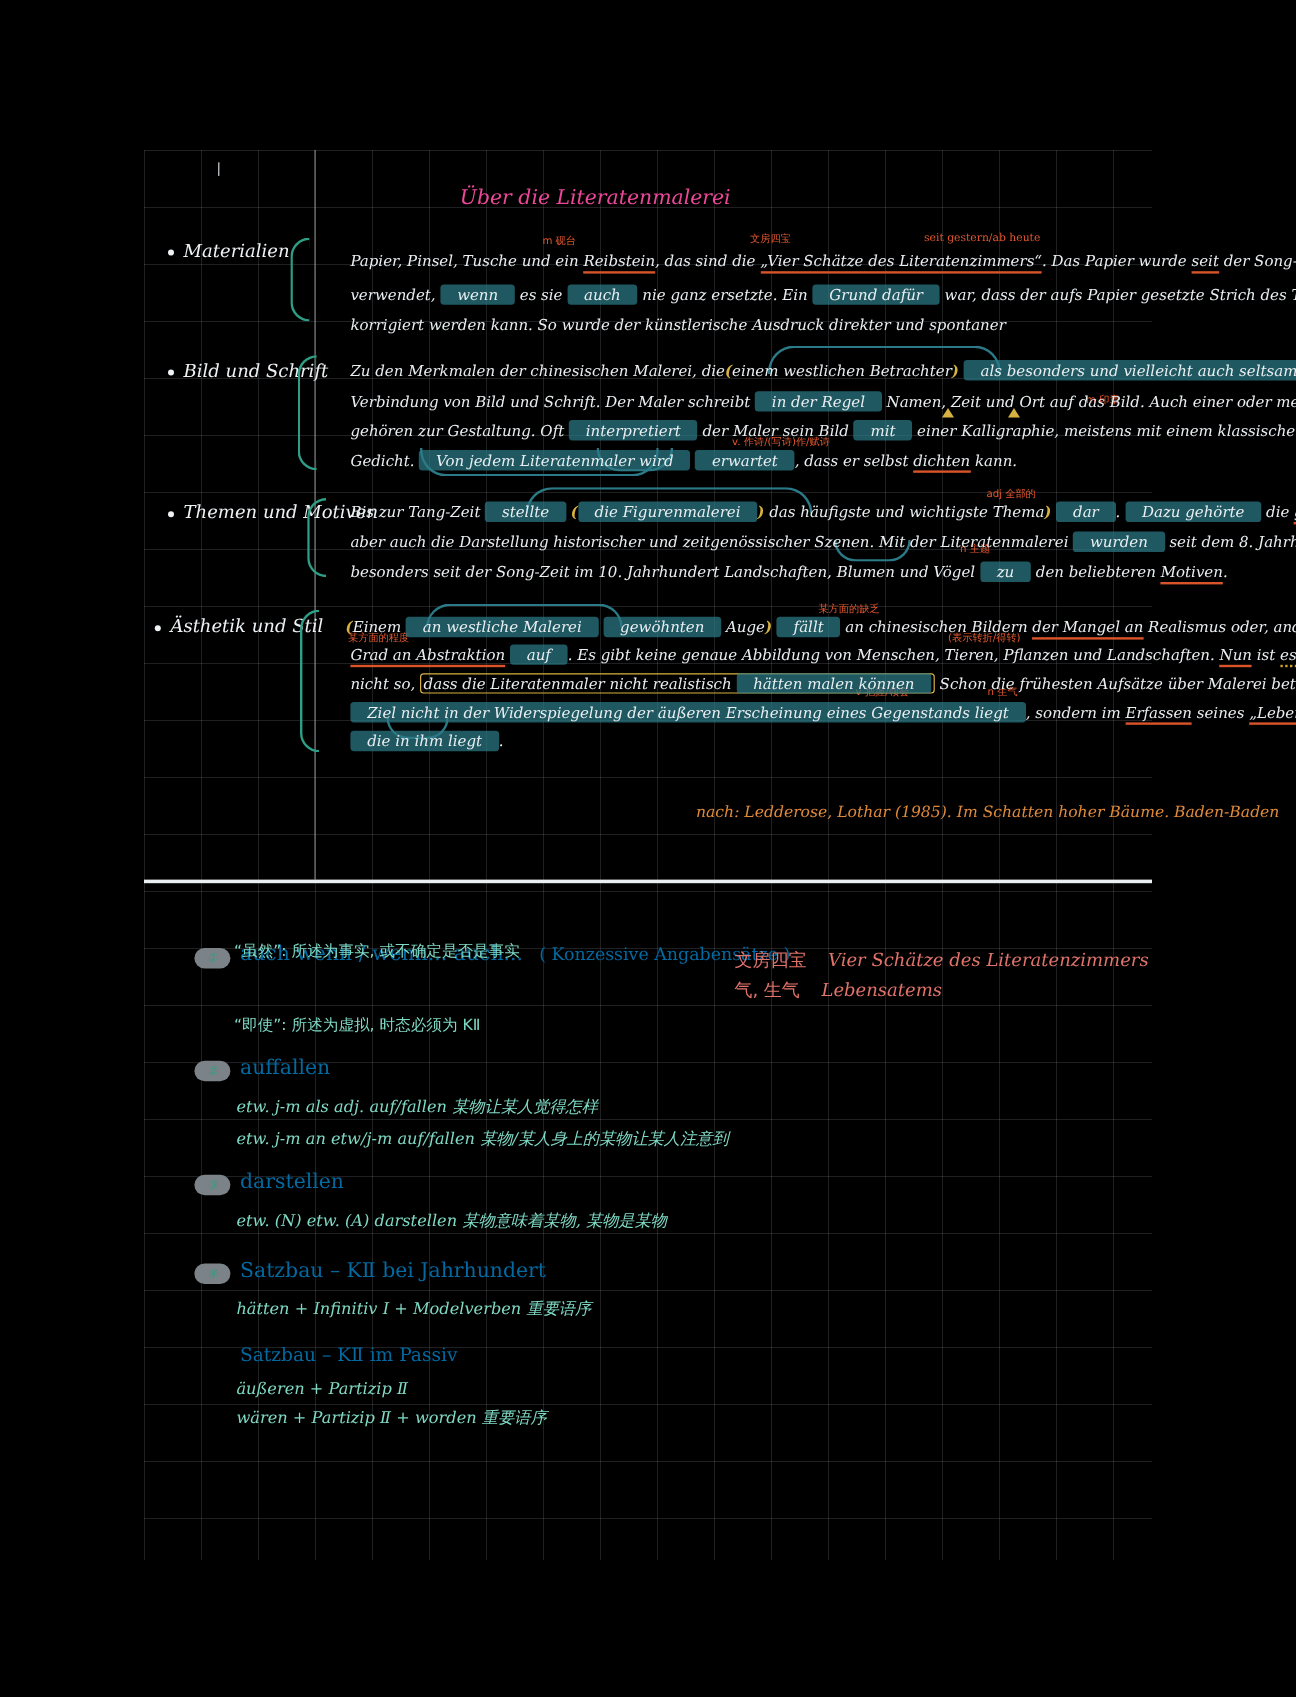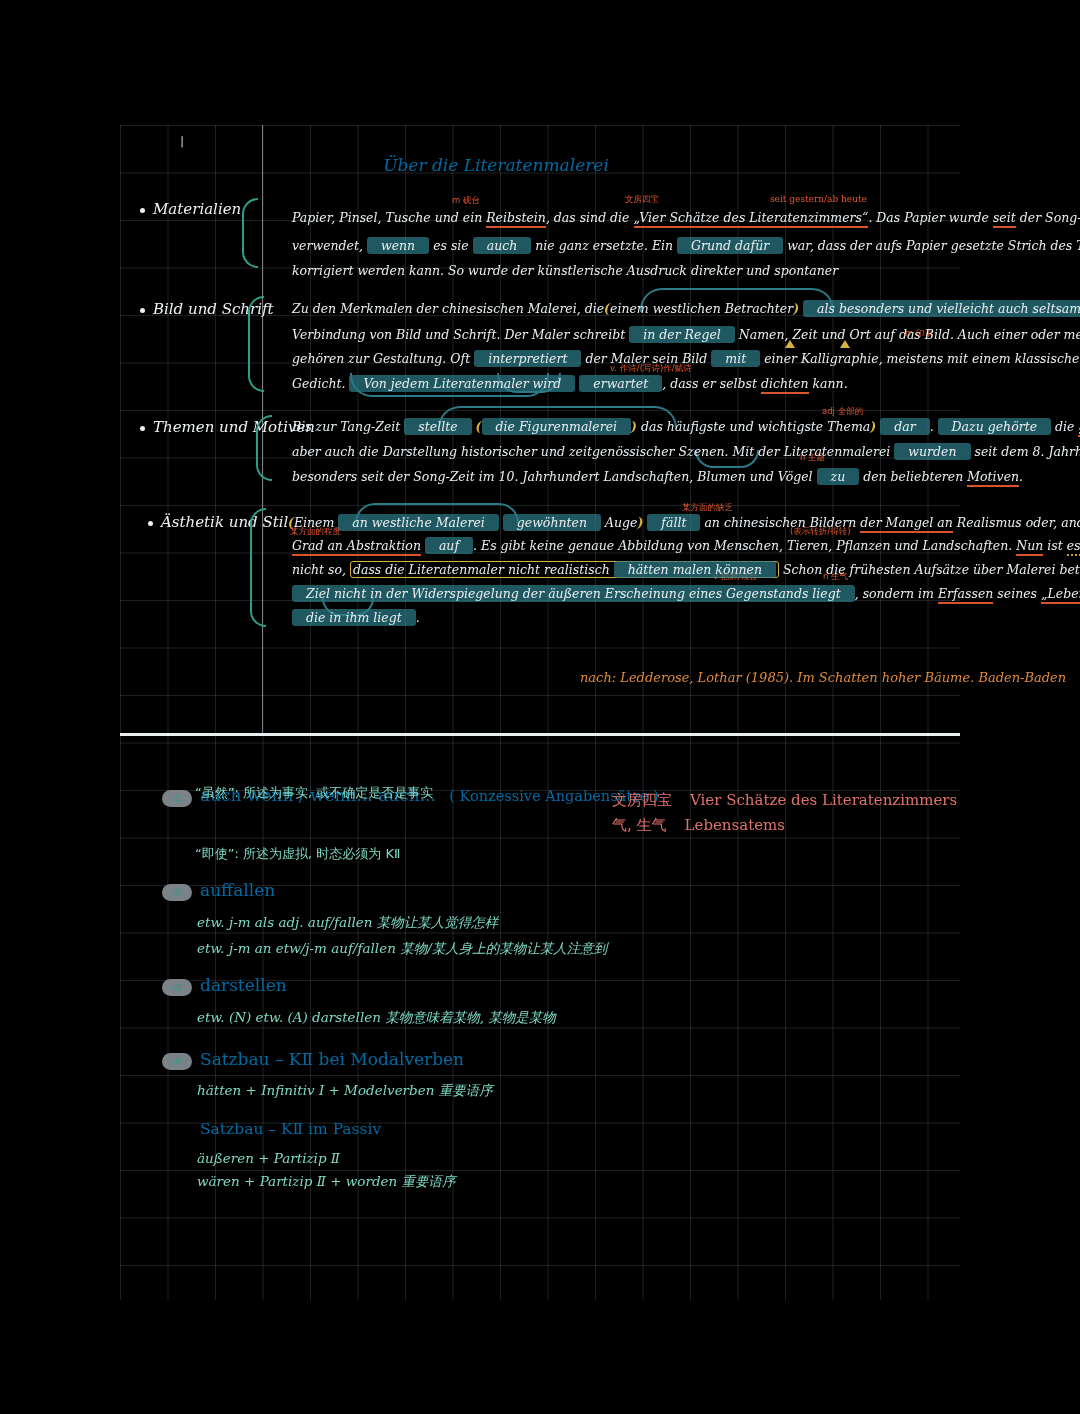--- a/index.html
+++ b/index.html
@@ -13,21 +13,21 @@
     background-image:
       linear-gradient(to right, rgba(150,160,170,.20) 1px, transparent 1px),
       linear-gradient(to bottom, rgba(150,160,170,.20) 1px, transparent 1px);
     background-size:47.5px 47.5px;
   }
   .margin-rule{position:absolute;left:262px;top:125px;width:1px;height:608px;background:rgba(210,215,220,.55);}
   .divider{position:absolute;left:120px;top:733px;width:840px;height:3px;background:#e9eef1;}
 
   .tick{position:absolute;left:180px;top:134px;color:#cfd6da;font-size:13px;
         font-family:"DejaVu Serif",serif;transform:rotate(18deg);}
-  .title{left:0;top:155px;width:992px;text-align:center;font-size:17px;color:#0369a1;
+  .title{left:0;top:155px;width:992px;text-align:center;font-size:17px;color:#ec4899;
          font-family:"DejaVu Serif",serif;font-style:italic;position:absolute;white-space:nowrap;}
 
   .bullet{position:absolute;color:#eef2f4;font-family:"DejaVu Serif",serif;font-style:italic;
           font-size:15px;white-space:nowrap;}
   .bullet .dot{display:inline-block;width:5px;height:5px;border-radius:50%;
                background:#eef2f4;vertical-align:middle;margin-right:8px;}
 
   
   .brace{position:absolute;border:2px solid #2e9e86;border-right:none;border-radius:16px 0 0 16px;
          width:14px;}
@@ -66,21 +66,21 @@
 
   .voc-head{position:absolute;color:#0369a1;font-size:17px;font-family:"DejaVu Serif",serif;
             white-space:nowrap;}
   .voc-cn{position:absolute;color:#7fd9c4;font-size:13px;
           font-family:"DejaVu Sans",sans-serif;font-style:normal;white-space:nowrap;}
   .voc-mix{position:absolute;color:#7fd9c4;font-size:13.5px;font-family:"DejaVu Serif",serif;
            font-style:italic;white-space:nowrap;}
 
   .red-voc{position:absolute;color:#e0736b;white-space:nowrap;}
   .red-voc .cn{font-family:"DejaVu Sans",sans-serif;font-size:15px;}
-  .red-voc .de{font-family:"DejaVu Serif",serif;font-size:15px;margin-left:18px;}
+  .red-voc .de{font-family:"DejaVu Serif",serif;font-style:italic;font-size:15px;margin-left:18px;}
 </style>
 </head>
 <body>
 
 <div id="page">
 
   <div class="grid"></div>
   <div class="margin-rule"></div>
   <div class="tick">\</div>
 
@@ -144,21 +144,21 @@
   <div class="line" style="top:421px;">
     Bis zur Tang-Zeit <span class="hl">stellte</span> <span class="par-y">(</span><span class="hl">die Figurenmalerei</span><span class="par-y">)</span> das häufigste und wichtigste Thema<span class="par-y">)</span> <span class="hl">dar</span>.  <span class="hl">Dazu gehörte</span> die <span class="ul-red">gesamte</span> religiöse Malerei,
   </div>
   <div class="line" style="top:446px;">
     aber auch die Darstellung historischer und zeitgenössischer Szenen.  Mit der Literatenmalerei <span class="hl">wurden</span> seit dem 8. Jahrhundert und
   </div>
   <div class="line" style="top:471px;">
     besonders seit der Song-Zeit im 10. Jahrhundert  Landschaften, Blumen und Vögel <span class="hl">zu</span> den beliebteren <span class="ul-red">Motiven</span>.
   </div>
 
-  <div class="bullet" style="left:148px;top:513px;">
+  <div class="bullet" style="left:129px;top:513px;">
     <span class="dot"></span><span>Ästhetik und Stil</span>
   </div>
   <div class="brace" style="left:250px;top:508px;height:115px;"></div>
 
   <div class="loop open-b" style="left:355px;top:503px;width:160px;height:18px;"></div>
   <div class="ann" style="left:682px;top:502px;">某方面的缺乏</div>
   <div class="ann" style="left:290px;top:526px;">某方面的程度</div>
   <div class="ann" style="left:790px;top:526px;">(表示转折/得转)</div>
   <div class="ann" style="left:713px;top:571px;">v 把握/领会</div>
   <div class="ann" style="left:823px;top:571px;">n 生气</div>
@@ -203,21 +203,21 @@
 
   <div class="voc-num" style="left:162px;top:979px;">
     <span>③</span>
   </div>
   <div class="voc-head" style="left:200px;top:975px;">darstellen</div>
   <div class="voc-mix" style="left:197px;top:1009px;">etw. (N)  etw. (A) darstellen 某物意味着某物, 某物是某物</div>
 
   <div class="voc-num" style="left:162px;top:1053px;">
     <span>④</span>
   </div>
-  <div class="voc-head" style="left:200px;top:1049px;">Satzbau – KⅡ bei Modalverben</div>
+  <div class="voc-head" style="left:200px;top:1049px;">Satzbau – KⅡ bei Jahrhundert</div>
   <div class="voc-mix" style="left:197px;top:1082px;">hätten + Infinitiv I + Modelverben 重要语序</div>
 
   <div class="voc-head" style="left:200px;top:1120px;font-size:15.5px;">Satzbau – KⅡ im Passiv</div>
   <div class="voc-mix" style="left:197px;top:1150px;">äußeren + Partizip Ⅱ</div>
   <div class="voc-mix" style="left:197px;top:1173px;">wären + Partizip Ⅱ + worden  重要语序</div>
 
   <div class="red-voc" style="left:612px;top:790px;">
     <span class="cn">文房四宝</span><span class="de">Vier Schätze des Literatenzimmers</span>
   </div>
   <div class="red-voc" style="left:612px;top:815px;">

